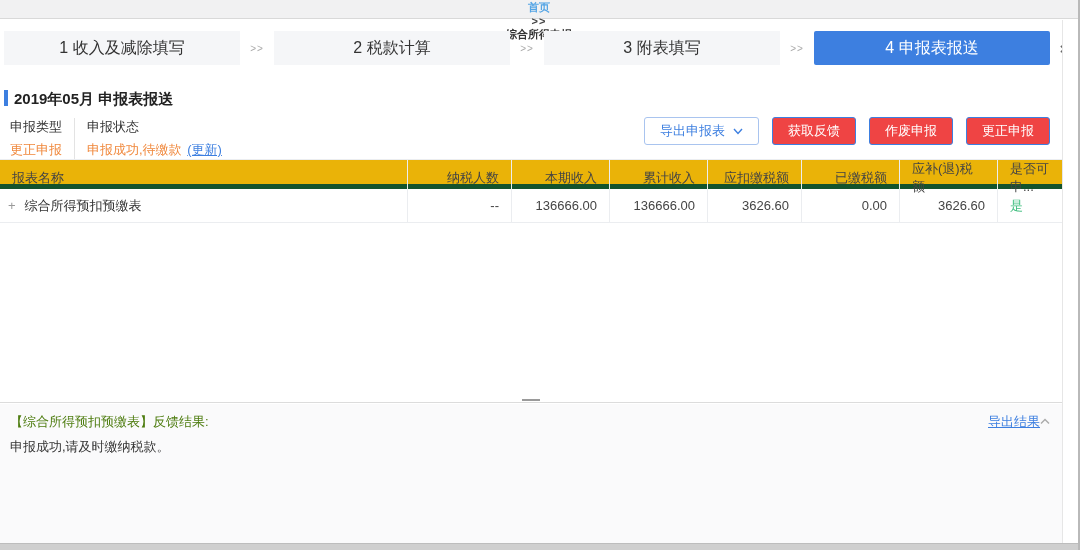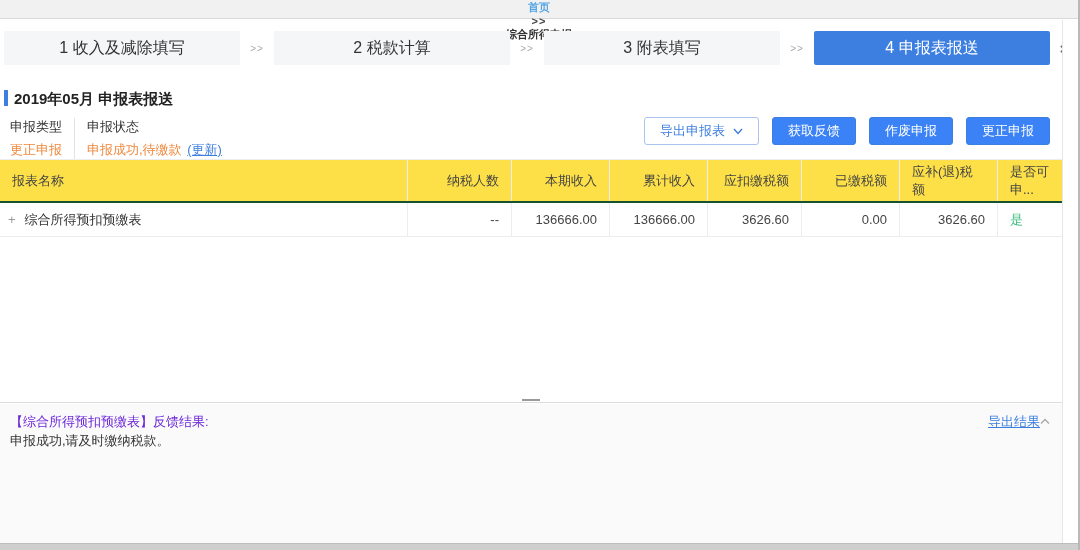--- a/index.html
+++ b/index.html
@@ -43,45 +43,45 @@
   .meta-divider { width:1px; background:#e3e3e3; margin:0 12px; }
   .meta-label { color:#333; }
   .meta-value { color:#f0883c; }
   .update-link { color:#3d7fe0; text-decoration:underline; cursor:pointer; margin-left:2px; }
 
   
   .toolbar { position:absolute; top:117px; right:28px; display:flex; gap:13px; }
   .btn { height:28px; font-size:13px; border-radius:3px; display:flex;
     align-items:center; justify-content:center; cursor:pointer; padding:0 15px; }
   .btn-outline { background:#fff; border:1px solid #a9c4ef; color:#3d7fe0; gap:8px; }
-  .btn-solid { background:#3b82f6; border:1px solid #3d7fe0; color:#fff; }
+  .btn-solid { background:#ef4444; border:1px solid #3d7fe0; color:#fff; }
 
   
   .tbl { position:absolute; top:159px; left:0; width:1062px; font-size:13px; }
   .tbl-row { display:grid; grid-template-columns:408px 104px 98px 98px 94px 98px 98px 1fr; }
-  .tbl-head { background:#fde047; border-top:1px solid #ebedf0; border-bottom:2px solid #14532d; height:44px; }
+  .tbl-head { background:#eab308; border-top:1px solid #ebedf0; border-bottom:5px solid #14532d; height:30px; }
   .tbl-body-row { background:#fff; border-bottom:1px solid #ebedf0; height:34px; }
   .cell { display:flex; align-items:center; padding:0 12px; border-right:1px solid #ebedf0; color:#444; }
   .cell:last-child { border-right:none; }
   .cell.num { justify-content:flex-end; }
   .cell.name-cell { padding-left:8px; color:#333; }
   .expand-icon { color:#999; margin-right:9px; font-size:13px; cursor:pointer; }
   .flag-yes { color:#3dbd7d; }
 
   
   .splitter { position:absolute; top:402px; left:0; width:1062px; height:5px;
     border-top:1px solid #dcdcdc; cursor:row-resize; }
   .grip { position:absolute; top:-4px; left:522px; width:18px; height:7px;
     display:flex; flex-direction:column; justify-content:space-between; }
   .grip span { display:block; height:2px; background:#9a9a9a; }
 
   
   .feedback { position:absolute; top:404px; left:0; width:1062px; height:139px;
     background:#fafafb; padding:9px 10px; font-size:13px; }
-  .feedback-title { color:#6d28d9; margin-bottom:1px; }
+  .feedback-title { color:#4d7c0f; margin-bottom:7px; }
   .feedback-msg { color:#333; }
   .feedback-right { position:absolute; top:9px; right:12px; display:flex; align-items:center; }
   .export-result-link { color:#3d7fe0; text-decoration:underline; cursor:pointer; }
   .chev-up { width:10px; height:10px; cursor:pointer; }
 
   
   .v-scrollbar { position:absolute; top:20px; bottom:7px; right:2px; width:14px;
     background:#fff; border-left:1px solid #e6e6e6; }
   .bottom-strip { position:absolute; left:0; right:0; bottom:0; height:7px;
     background:#cfcfcf; border-top:1px solid #bdbdbd; }

